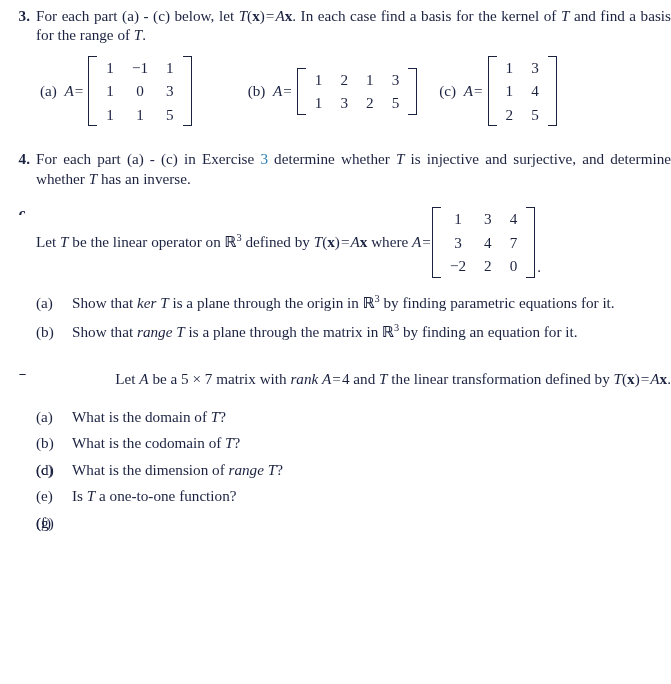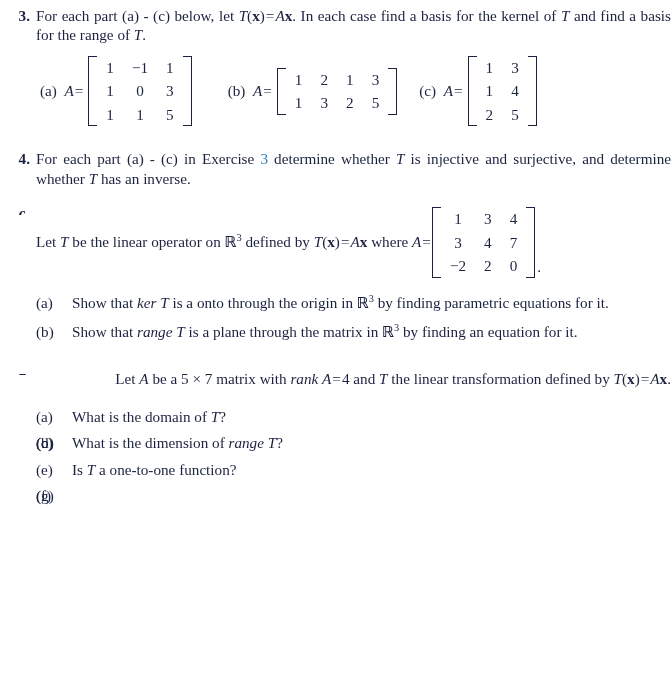--- a/index.html
+++ b/index.html
@@ -180,21 +180,21 @@
               <span class="mat-tr">
                   <span class="mat-td">1</span>
                   <span class="mat-td">1</span>
                   <span class="mat-td">5</span>
                 </span>
             </span>
             <span class="brk brk-r"></span>
           </span>
         </div>
 
-        <div class="mat-group" style="margin-left:36px;">
+        <div class="mat-group" style="margin-left:56px;">
           <span class="mat-lead"><span>(b)</span>&nbsp;&nbsp;<span class="mvar">A</span><span class="eq">=</span></span>
           <span class="matrix">
             <span class="brk brk-l"></span>
             <span class="mat-cells">
               <span class="mat-tr">
                   <span class="mat-td">1</span>
                   <span class="mat-td">2</span>
                   <span class="mat-td">1</span>
                   <span class="mat-td">3</span>
                 </span>
@@ -274,21 +274,21 @@
           <span class="brk brk-r"></span>
         </span>
         <span class="trail">.</span>
       </div>
 
       <div class="sp-14"></div>
 
       <ul class="sublist">
         <li>
           <span class="lbl">(a)</span>
-          <span class="para just"><span>Show that </span><span class="mit">ker</span>&nbsp;<span class="mvar">T</span><span> is a onto through the origin in </span><span class="bb">ℝ</span><sup>3</sup><span> by finding parametric equations for it.</span></span>
+          <span class="para just"><span>Show that </span><span class="mit">ker</span>&nbsp;<span class="mvar">T</span><span> is a plane through the origin in </span><span class="bb">ℝ</span><sup>3</sup><span> by finding parametric equations for it.</span></span>
         </li>
         <li>
           <span class="lbl">(b)</span>
           <span class="para just"><span>Show that </span><span class="mit">range</span>&nbsp;<span class="mvar">T</span><span> is a plane through the matrix in </span><span class="bb">ℝ</span><sup>3</sup><span> by finding an equation for it.</span></span>
         </li>
       </ul>
     </div>
   </div>
 
   <div class="sp-18"></div>
@@ -300,20 +300,21 @@
 
       <div class="sp-18"></div>
 
       <ul class="sublist tight">
         <li>
           <span class="lbl">(a)</span>
           <span><span>What is the domain of </span><span class="mvar">T</span><span>?</span></span>
         </li>
         <li>
           <span class="lbl">(b)</span>
+          <span><span>What is the codomain of </span><span class="mvar">T</span><span>?</span></span>
         </li>
         <li>
           <span class="lbl">(c)</span>
         </li>
         <li>
           <span class="lbl">(d)</span>
           <span><span>What is the dimension of </span><span class="mit">range</span>&nbsp;<span class="mvar">T</span><span>?</span></span>
         </li>
         <li>
           <span class="lbl">(e)</span>

